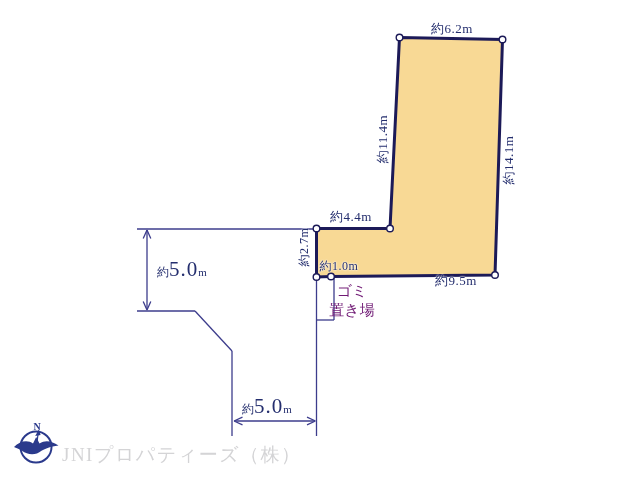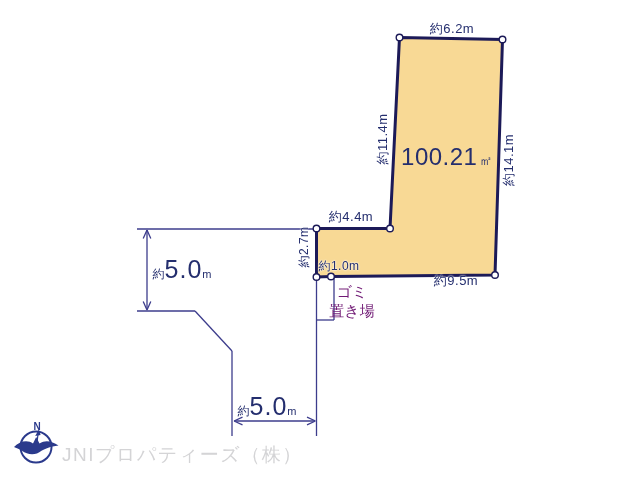--- a/index.html
+++ b/index.html
@@ -1,39 +1,39 @@
 <!DOCTYPE html>
 <html><head>
 <meta charset="utf-8">
 <style>
   html,body{margin:0;padding:0;}
   body{
     width:640px;height:480px;position:relative;overflow:hidden;
     background:#ffffff;
     font-family:"Liberation Sans","DejaVu Sans",sans-serif;
   }
-  #stage{position:absolute;left:0;top:0;width:640px;height:480px;}
+  #stage{position:absolute;left:0;top:0;width:640px;height:480px;font-family:Liberation Serif, serif;}
   svg{position:absolute;left:0;top:0;}
   .lbl{
     position:absolute;color:#242e6e;white-space:nowrap;
     font-size:13px;letter-spacing:0.5px;
     transform:translate(-50%,-50%);
     text-shadow:0 0 2px #fff,0 0 2px #fff;
   }
   .lbl.small{font-size:12px;}
   .lbl.rot{transform:translate(-50%,-50%) rotate(-90deg);}
   .lbl.area{font-size:24px;letter-spacing:0.5px;text-shadow:none;}
   .lbl.area .unit{font-size:13px;margin-left:2px;}
   .roadlbl{
     position:absolute;color:#242e6e;white-space:nowrap;
     transform:translate(-50%,-50%);
     display:flex;align-items:baseline;text-shadow:0 0 2px #fff;
   }
   .roadlbl .pre{font-size:12px;}
-  .roadlbl .val{font-size:25px;letter-spacing:1px;}
+  .roadlbl .val{font-size:21px;letter-spacing:1px;}
   .roadlbl .unit{font-size:11px;}
   .garbage{
     position:absolute;color:#701a75;font-size:15px;line-height:19px;
     text-align:center;transform:translate(-50%,-50%);white-space:nowrap;
   }
   .company{
     position:absolute;left:62px;top:442px;
     color:#d4d4d6;font-size:19px;letter-spacing:1.5px;white-space:nowrap;text-align:right;
   }
   .compass-n{
@@ -96,23 +96,20 @@
                C19,449 16,448 14,447 Z" fill="#2b3a8c"></path>
     </g>
   </svg>
 
   <div class="lbl" style="left:452px;top:29px;">約6.2m</div>
 
   <div class="lbl rot" style="left:383px;top:139px;">約11.4m</div>
 
   <div class="lbl rot" style="left:509px;top:160px;">約14.1m</div>
 
-  <div class="lbl area" style="left:447px;top:157px;">
-    <span>100.21</span><span class="unit">㎡</span>
-  </div>
 
   <div class="lbl" style="left:351px;top:217px;">約4.4m</div>
 
   <div class="lbl rot small" style="left:304px;top:247px;">約2.7m</div>
 
   <div class="lbl small" style="left:339px;top:266px;">約1.0m</div>
 
   <div class="lbl" style="left:408px;top:281px;margin-left:48px;">約9.5m</div>
 
   <div class="roadlbl" style="left:182px;top:269px;">

